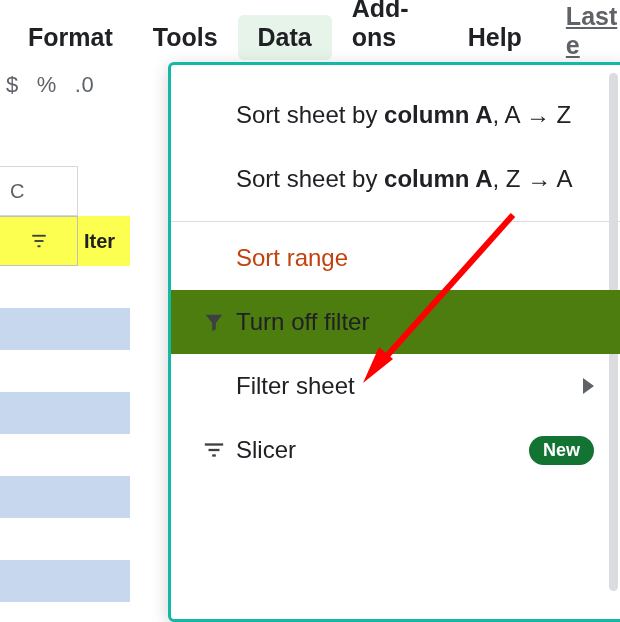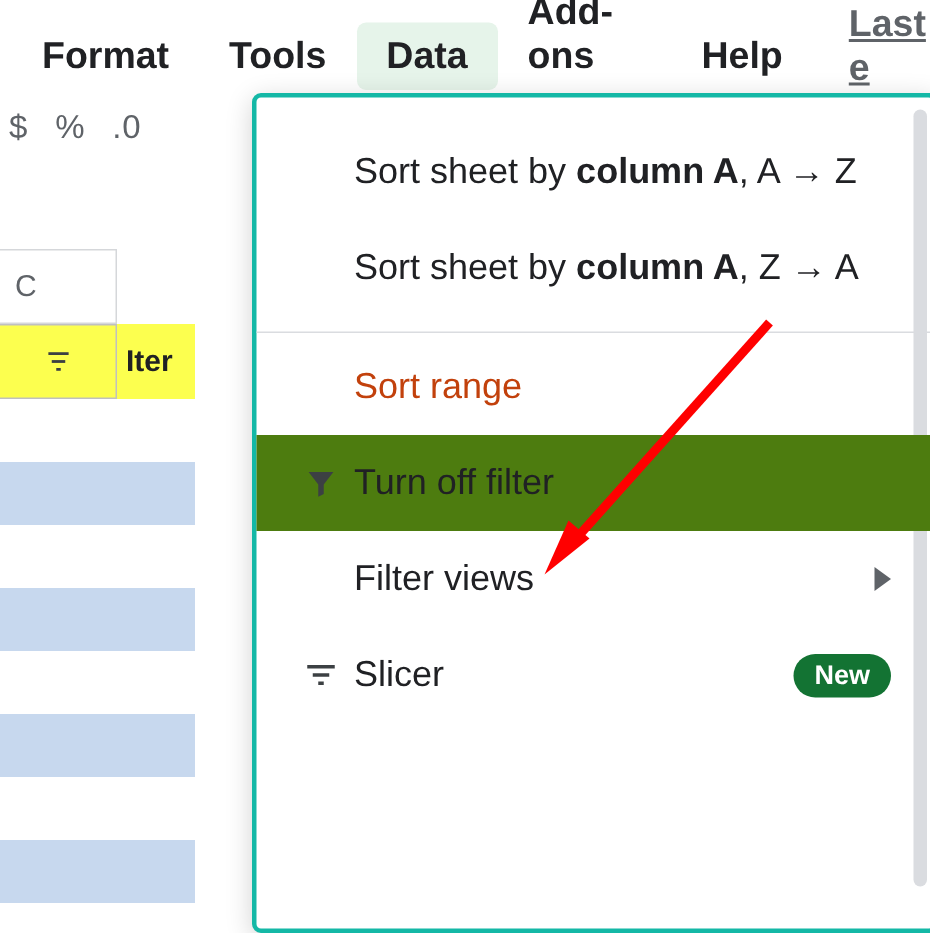--- a/index.html
+++ b/index.html
@@ -242,21 +242,21 @@
     <span class="icon-slot">
       <svg class="filter-funnel" viewBox="0 0 24 24">
         <path d="M3 4 H21 L14 13 V20 L10 22 V13 Z" fill="#3c4043"></path>
       </svg>
     </span>
     <span class="label">Turn off filter</span>
   </div>
 
   <div class="dd-item">
     <span class="icon-slot"></span>
-    <span class="label">Filter views</span>
+    <span class="label">Filter sheet</span>
     <span class="submenu-arrow"></span>
   </div>
 
   <div class="dd-item">
     <span class="icon-slot">
       <svg class="equalizer" viewBox="0 0 24 18">
         <line x1="2" y1="3" x2="22" y2="3" stroke="#3c4043" stroke-width="2.5"></line>
         <line x1="6" y1="9" x2="18" y2="9" stroke="#3c4043" stroke-width="2.5"></line>
         <line x1="10" y1="15" x2="14" y2="15" stroke="#3c4043" stroke-width="2.5"></line>
       </svg>

